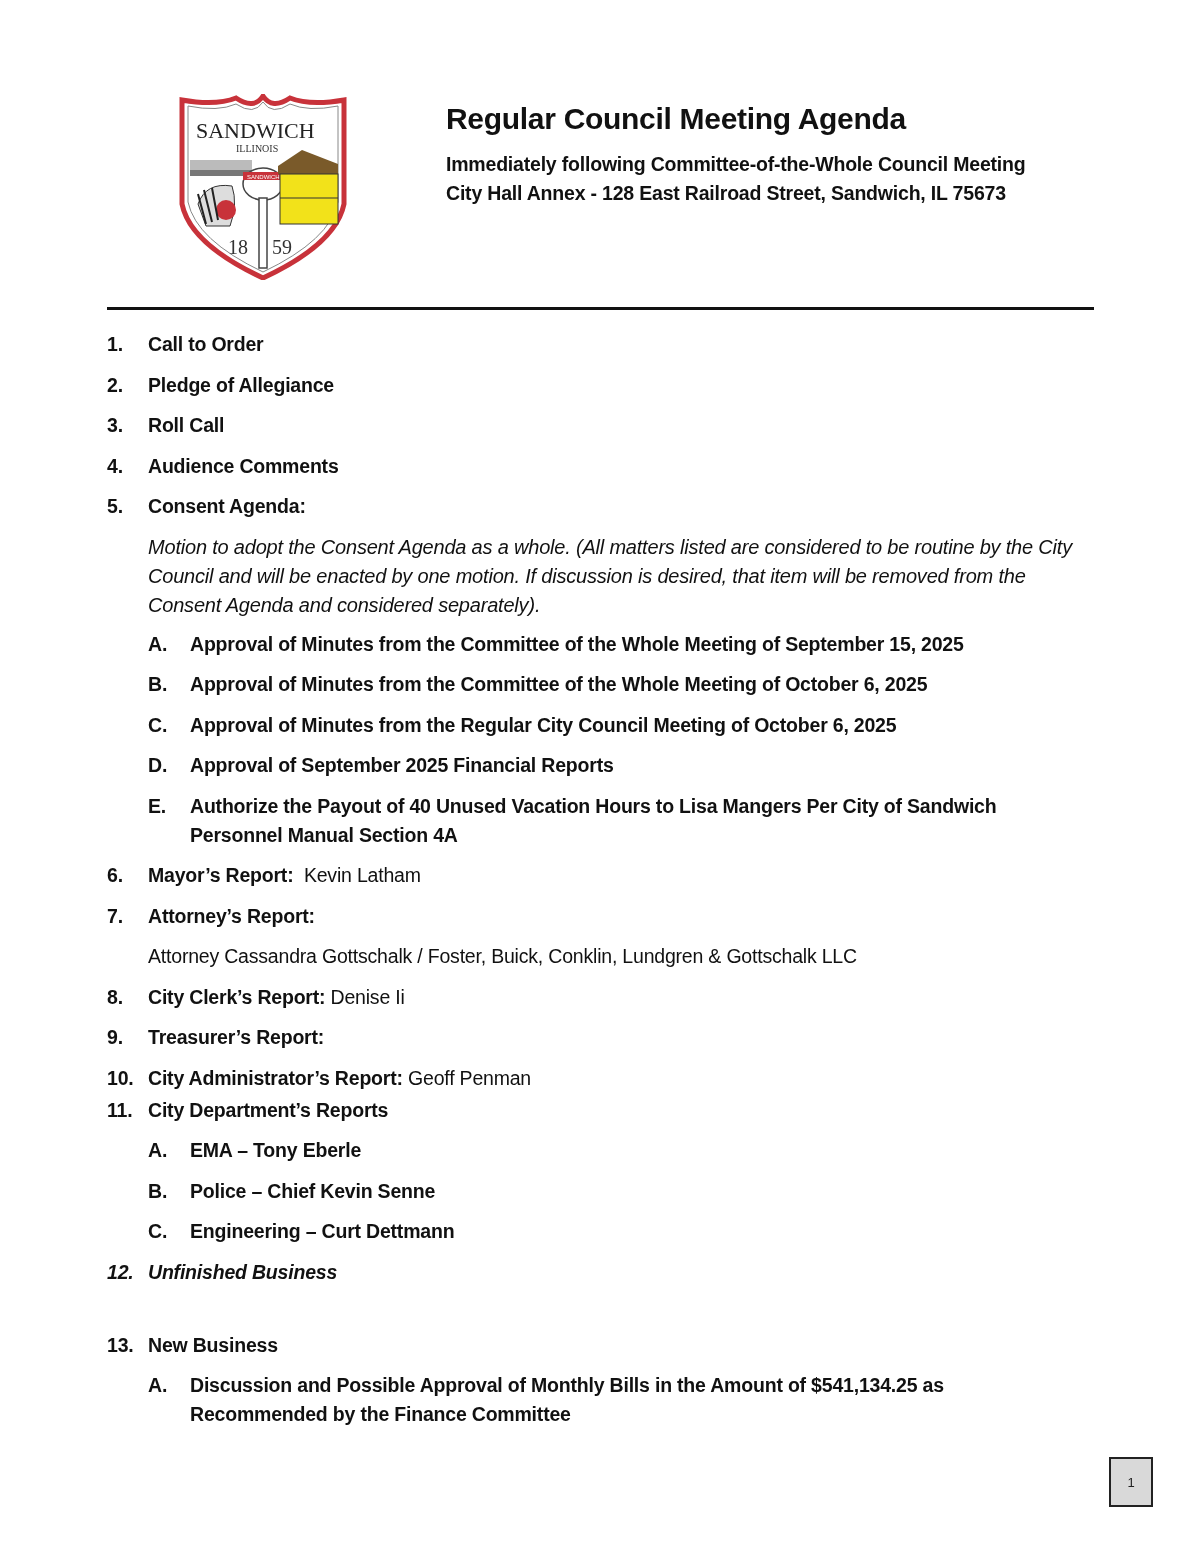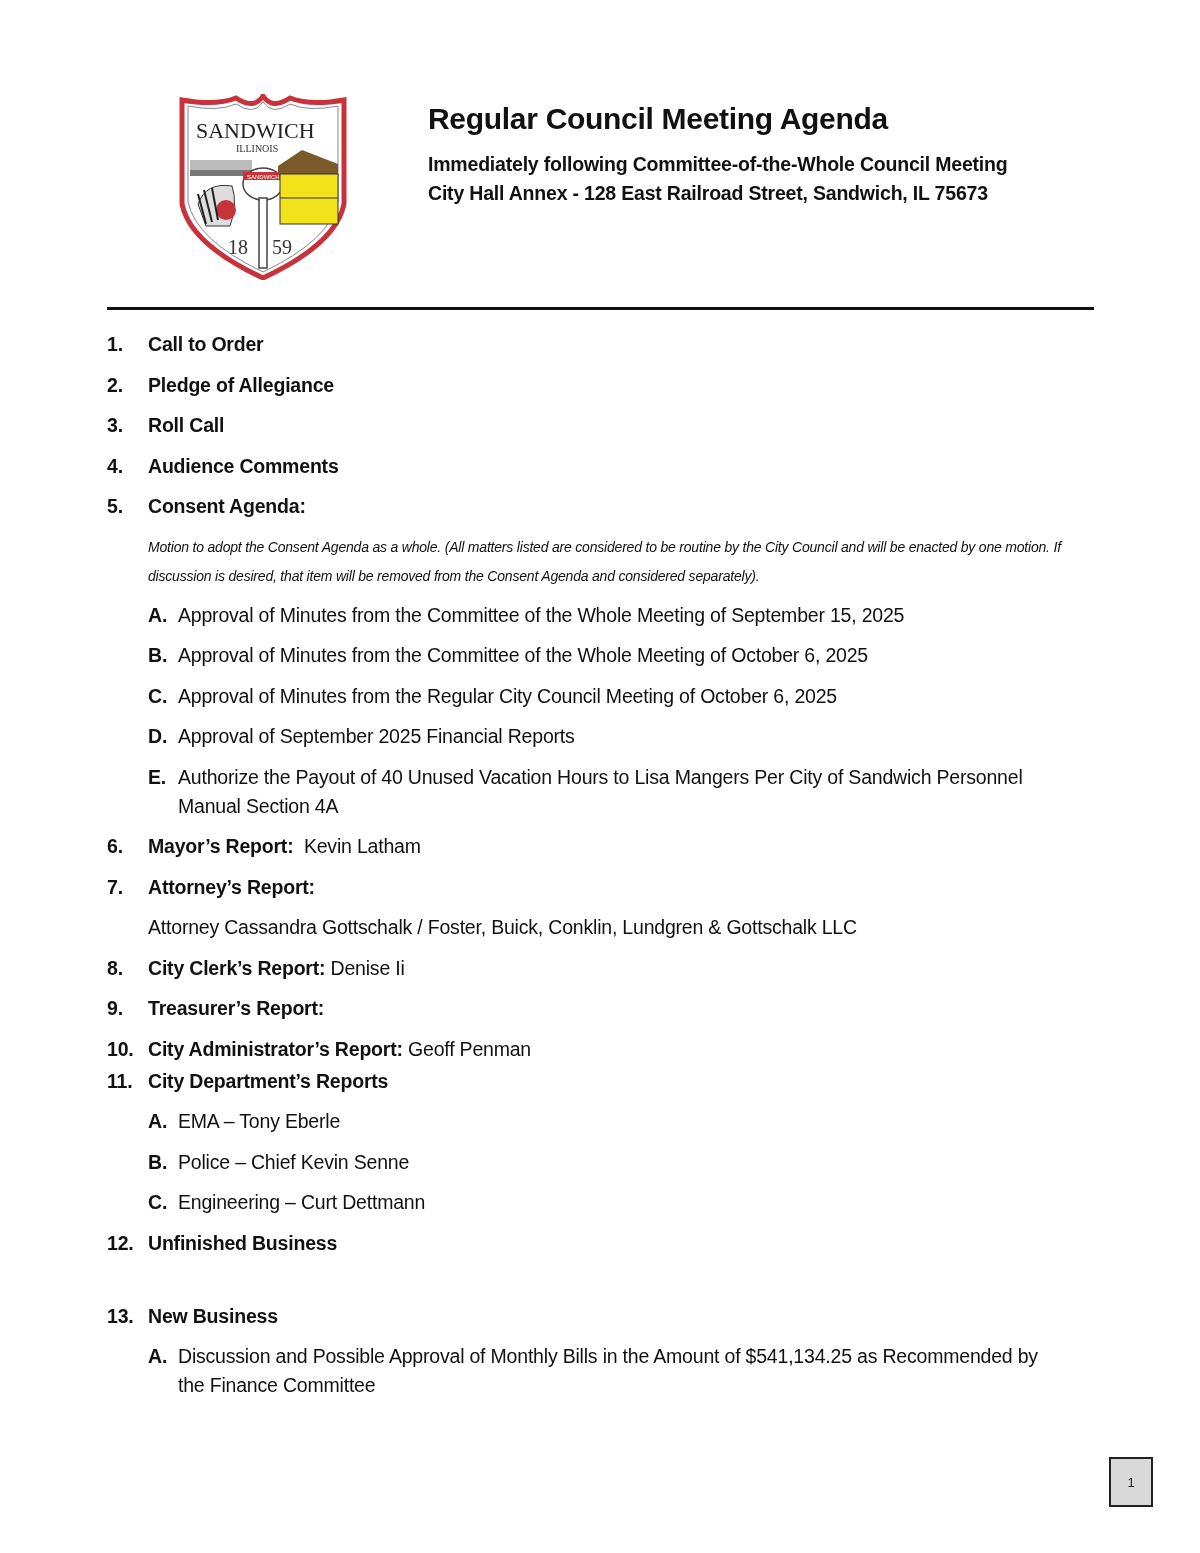--- a/index.html
+++ b/index.html
@@ -1,31 +1,31 @@
 <!DOCTYPE html>
 <html><head>
 <meta charset="utf-8">
 <style>
   html, body { margin: 0; padding: 0; background: #ffffff; }
   body { width: 1200px; height: 1553px; position: relative; overflow: hidden;
          font-family: "Liberation Sans", sans-serif; color: #111; }
   .logo { position: absolute; left: 176px; top: 94px; width: 174px; height: 186px; }
-  .header { position: absolute; left: 428px; top: 100px; }
+  .header { position: absolute; left: 446px; top: 100px; }
   .title { font-size: 30px; font-weight: bold; margin: 0 0 12px 0; letter-spacing: -0.3px; line-height: 38px; }
   .sub { font-size: 19.5px; font-weight: bold; line-height: 29px; letter-spacing: -0.2px; }
   .rule { position: absolute; left: 107px; top: 307px; width: 987px; height: 3px; background: #111; }
   .agenda { position: absolute; left: 107px; top: 330px; width: 1000px; }
   .row { position: relative; font-size: 19.5px; line-height: 29px; letter-spacing: -0.2px; }
   .num { position: absolute; left: 0; font-weight: bold; }
   .txt { margin-left: 41px; }
   .b { font-weight: bold; }
   .subrow { position: relative; font-size: 19.5px; line-height: 29px; margin-left: 41px; letter-spacing: -0.2px; }
   .letter { position: absolute; left: 0; font-weight: bold; }
-  .subtxt { margin-left: 30px; width: 880px; }
-  .italic { font-style: italic; margin-left: 41px; width: 950px; font-size: 14px; line-height: 29px; letter-spacing: -0.2px; }
+  .subtxt { margin-left: 42px; width: 880px; font-weight: bold; }
+  .italic { font-style: italic; margin-left: 41px; width: 950px; font-size: 20px; line-height: 29px; letter-spacing: -0.2px; }
   .pagebox { position: absolute; left: 1109px; top: 1457px; width: 40px; height: 46px;
              border: 2px solid #222; background: #d9d9d9; display: flex; align-items: center; justify-content: center;
              font-size: 13px; color: #222; }
 </style>
 </head>
 <body>
 
 <svg class="logo" viewBox="0 0 174 186">
   <path d="M6 6 Q40 12 60 4 Q78 16 87 2 Q96 16 114 4 Q134 12 168 6 L168 110 Q160 150 87 184 Q14 150 6 110 Z" fill="#ffffff" stroke="#c8323a" stroke-width="5"></path>
   <path d="M12 12 Q42 18 60 10 Q78 22 87 8 Q96 22 114 10 Q132 18 162 12 L162 108 Q154 146 87 178 Q20 146 12 108 Z" fill="none" stroke="#888" stroke-width="1"></path>
@@ -129,21 +129,21 @@
       <div class="subtxt">EMA – Tony Eberle</div>
     </div>
     <div class="subrow" style="margin-bottom: 11.5px;">
       <span class="letter">B.</span>
       <div class="subtxt">Police – Chief Kevin Senne</div>
     </div>
     <div class="subrow" style="margin-bottom: 11.5px;">
       <span class="letter">C.</span>
       <div class="subtxt">Engineering – Curt Dettmann</div>
     </div>
-    <div class="row" style="margin-bottom: 11.5px;">
+    <div class="row" style="margin-bottom: 11.5px; font-style: italic;">
       <span class="num">12.</span>
       <div class="txt"><span class="b">Unfinished Business</span></div>
     </div>
     <div class="row" style="margin-bottom: 11.5px; margin-top: 44px;">
       <span class="num">13.</span>
       <div class="txt"><span class="b">New Business</span></div>
     </div>
     <div class="subrow" style="margin-bottom: 11.5px;">
       <span class="letter">A.</span>
       <div class="subtxt">Discussion and Possible Approval of Monthly Bills in the Amount of $541,134.25 as Recommended by the Finance Committee</div>

